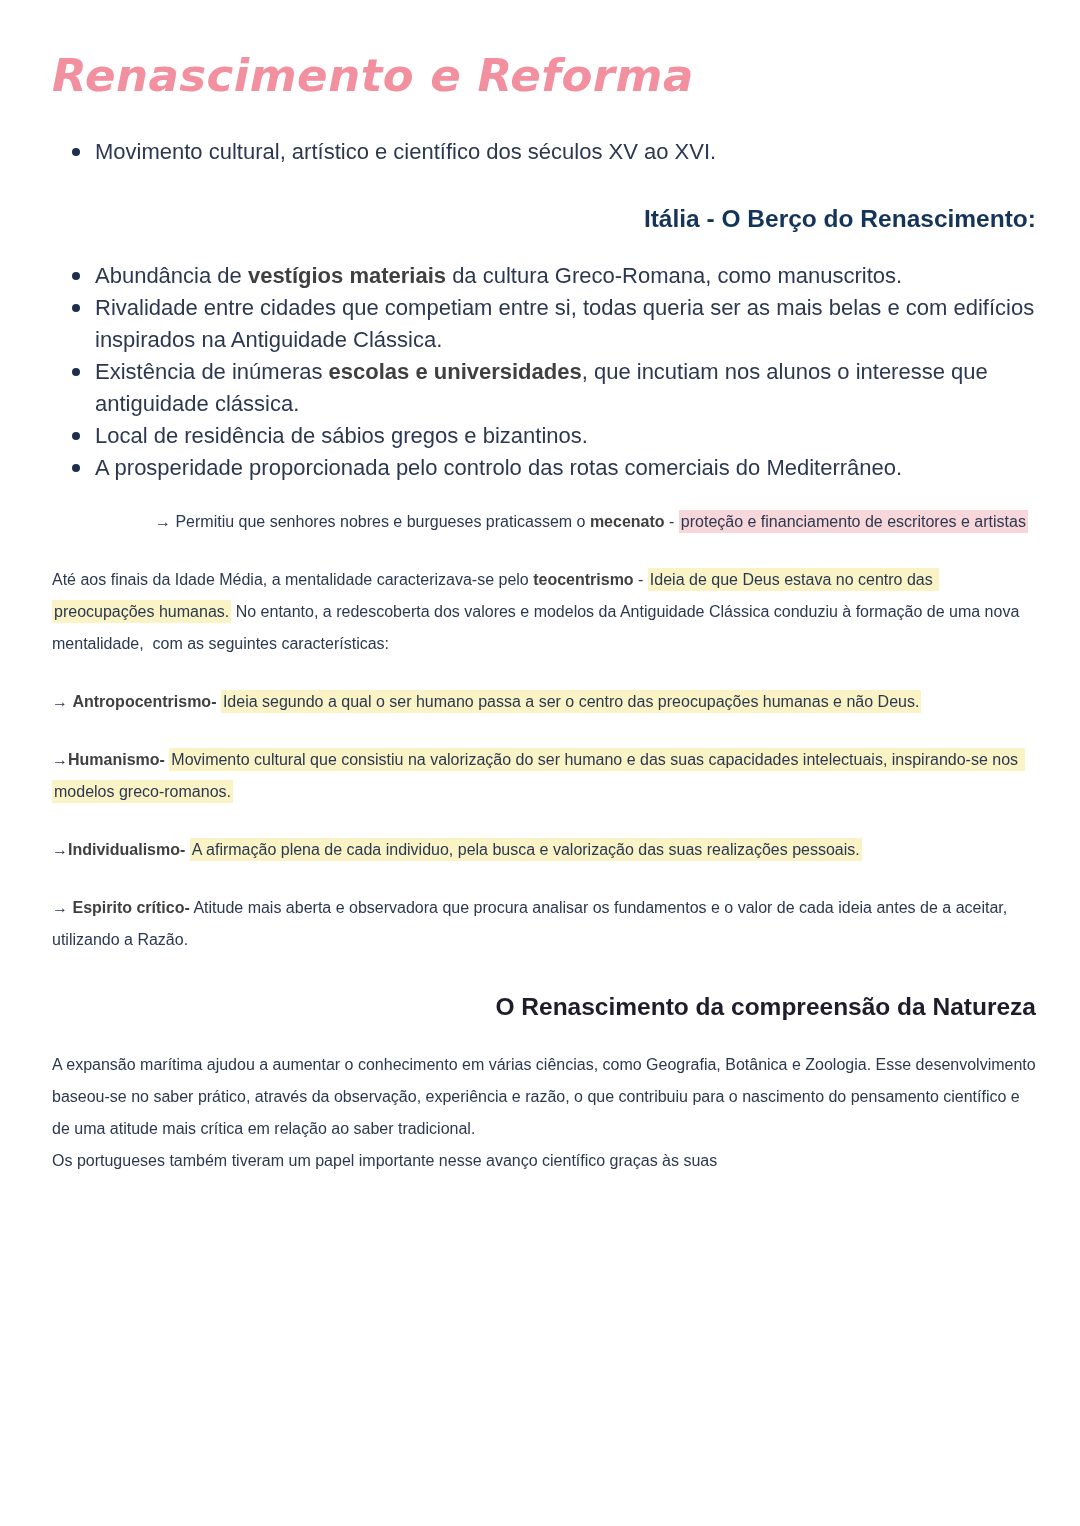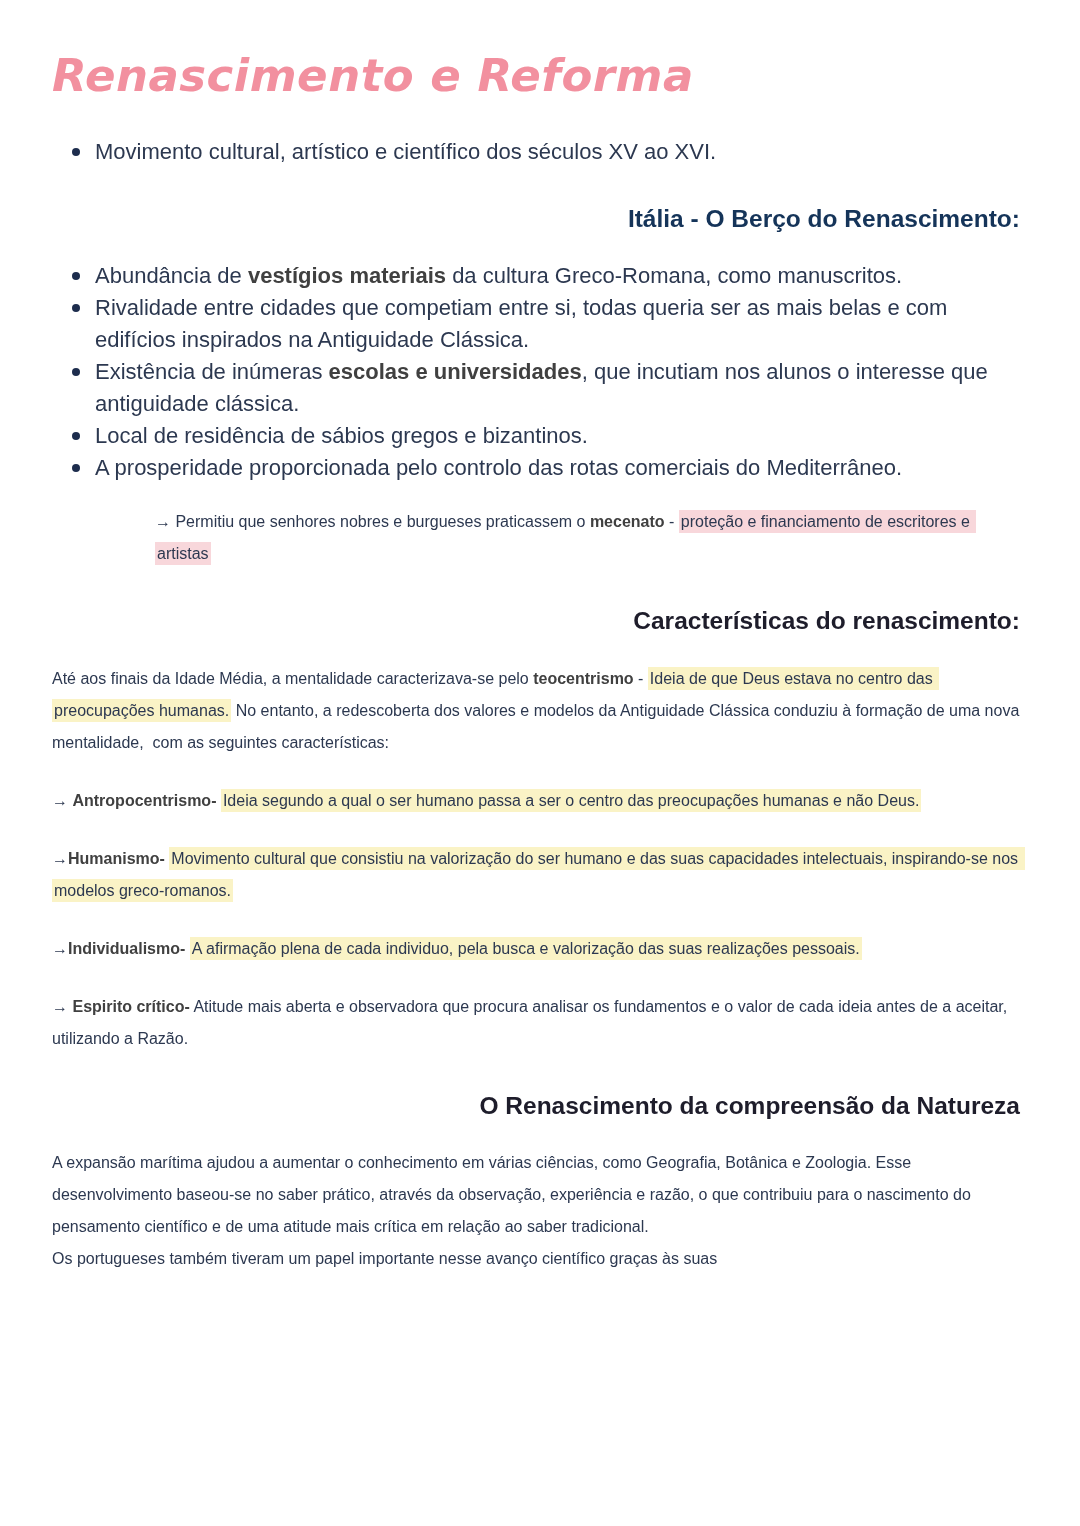--- a/index.html
+++ b/index.html
@@ -8,21 +8,21 @@
     height: 1526px;
     background: #ffffff;
     font-family: "Liberation Sans", sans-serif;
     color: var(--body-text, #2c3850);
     overflow: hidden;
   }
   .page {
     box-sizing: border-box;
     width: 1080px;
     height: 1080px;
-    padding: 50px 60px 0 52px;
+    padding: 50px 44px 0 52px;
     background: #ffffff;
   }
   h1.doc-title {
     font-family: "DejaVu Sans", sans-serif;
     font-style: italic;
     font-weight: 800;
     font-size: 45px;
     letter-spacing: 0.5px;
     color: var(--title-pink, #f2909f);
     margin: 0 0 34px 0;
@@ -91,21 +91,20 @@
       </ul>
       <h2 class="section-heading navy">Itália - O Berço do Renascimento:</h2>
       <ul class="bullet-list">
         <li><span>Abundância de </span><span class="bold">vestígios materiais</span><span> da cultura Greco-Romana, como manuscritos.</span></li>
         <li><span>Rivalidade entre cidades que competiam entre si, todas queria ser as mais belas e com edifícios inspirados na Antiguidade Clássica.</span></li>
         <li><span>Existência de inúmeras </span><span class="bold">escolas e universidades</span><span>, que incutiam nos alunos o interesse que antiguidade clássica.</span></li>
         <li><span>Local de residência de sábios gregos e bizantinos.</span></li>
         <li><span>A prosperidade proporcionada pelo controlo das rotas comerciais do Mediterrâneo.</span></li>
       </ul>
       <p class="para indent"><span>→ Permitiu que senhores nobres e burgueses praticassem o </span><span class="bold">mecenato</span><span> - </span><span class="hl-p">proteção e financiamento de escritores e artistas</span></p>
-      <h2 class="section-heading dark">Características do renascimento:</h2>
       <p class="para"><span>Até aos finais da Idade Média, a mentalidade caracterizava-se pelo </span><span class="bold">teocentrismo</span><span> - </span><span class="hl-y">Ideia de que Deus estava no centro das preocupações humanas.</span><span> No entanto, a redescoberta dos valores e modelos da Antiguidade Clássica conduziu à formação de uma nova mentalidade,  com as seguintes características:</span></p>
       <p class="para"><span>→ </span><span class="bold">Antropocentrismo-</span><span> </span><span class="hl-y">Ideia segundo a qual o ser humano passa a ser o centro das preocupações humanas e não Deus.</span></p>
       <p class="para"><span>→</span><span class="bold">Humanismo-</span><span> </span><span class="hl-y">Movimento cultural que consistiu na valorização do ser humano e das suas capacidades intelectuais, inspirando-se nos modelos greco-romanos.</span></p>
       <p class="para"><span>→</span><span class="bold">Individualismo-</span><span> </span><span class="hl-y">A afirmação plena de cada individuo, pela busca e valorização das suas realizações pessoais.</span></p>
       <p class="para"><span>→ </span><span class="bold">Espirito crítico-</span><span> Atitude mais aberta e observadora que procura analisar os fundamentos e o valor de cada ideia antes de a aceitar, utilizando a Razão.</span></p>
       <h2 class="section-heading dark">O Renascimento da compreensão da Natureza</h2>
       <p class="para"><span>A expansão marítima ajudou a aumentar o conhecimento em várias ciências, como Geografia, Botânica e Zoologia. Esse desenvolvimento baseou-se no saber prático, através da observação, experiência e razão, o que contribuiu para o nascimento do pensamento científico e de uma atitude mais crítica em relação ao saber tradicional.
 Os portugueses também tiveram um papel importante nesse avanço científico graças às suas</span></p>
     </main>
 </div>

